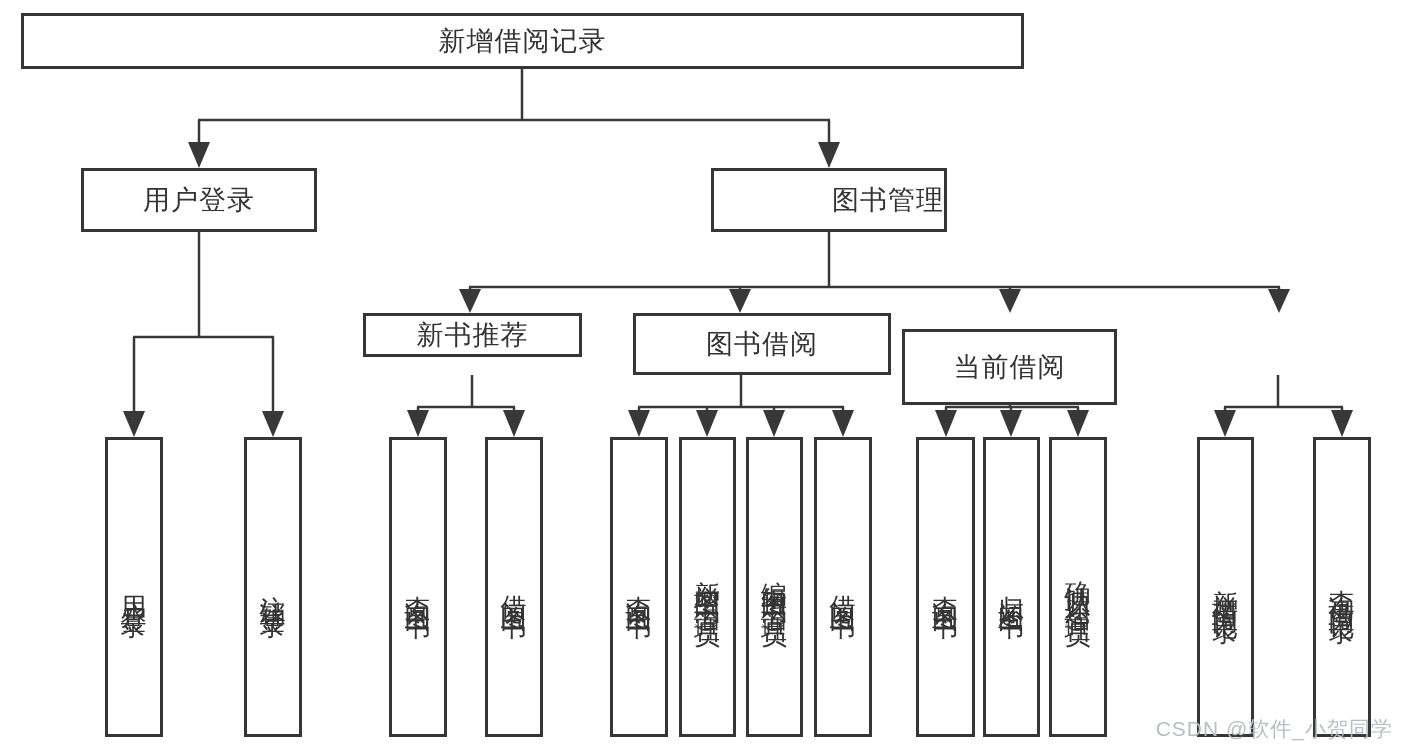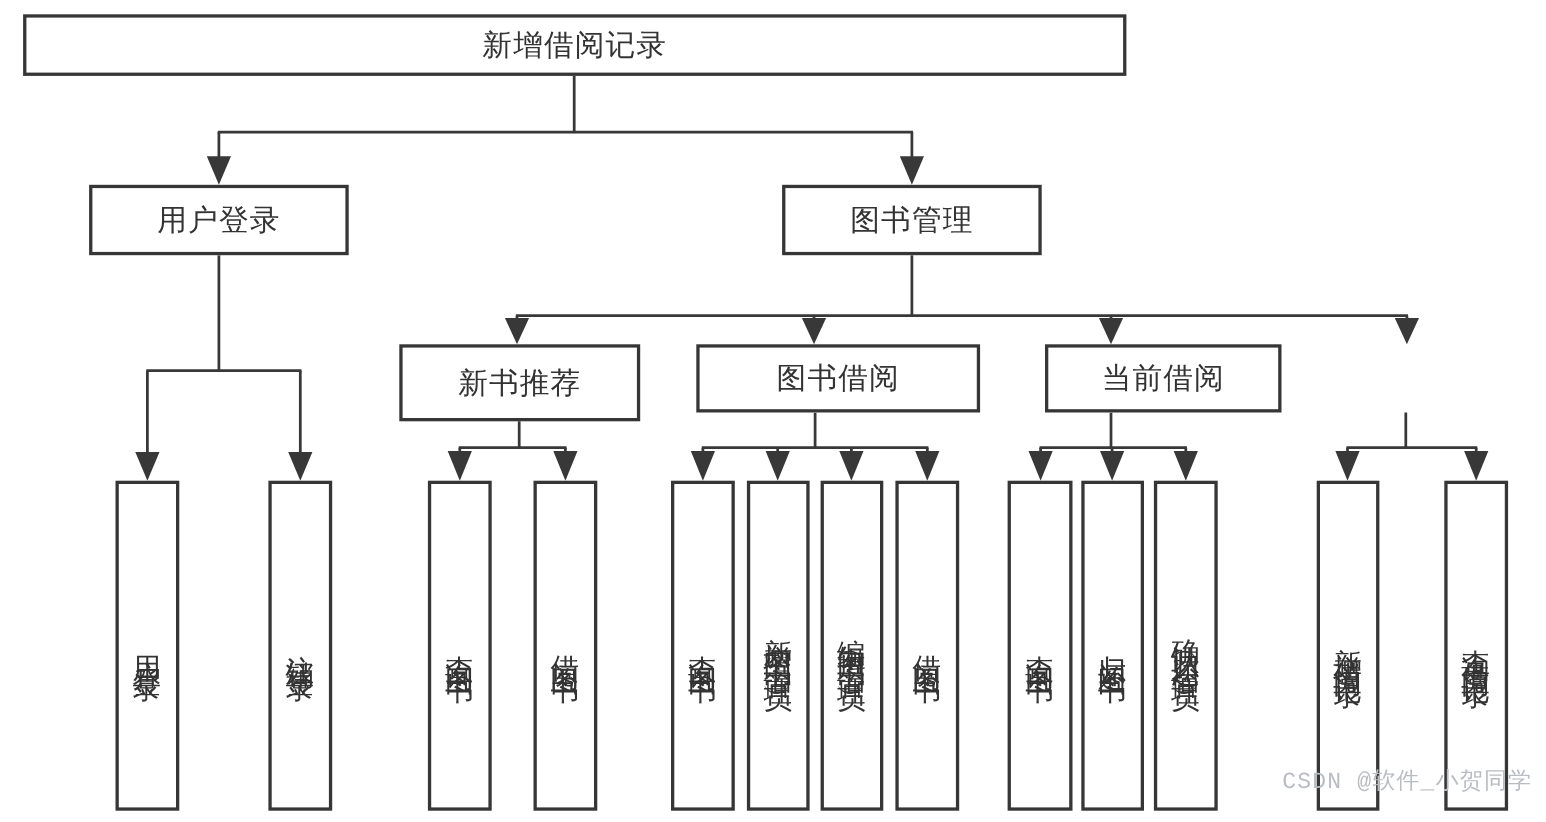--- a/index.html
+++ b/index.html
@@ -24,43 +24,43 @@
     writing-mode:vertical-rl;
     text-orientation:mixed;
     font-size:26px;
     letter-spacing:6px;
     line-height:1;
     white-space:nowrap;
   }
   
   #n-root{left:21px;top:13px;width:1003px;height:56px;}
   #n-l2a{left:81px;top:168px;width:236px;height:64px;}
-  #n-l2b{left:711px;top:168px;width:236px;height:64px;}
-  #n-l3a{left:363px;top:313px;width:219px;height:70px;}
+  #n-l2b{left:711px;top:168px;width:236px;height:64px;justify-content:flex-end;}
+  #n-l3a{left:363px;top:313px;width:219px;height:44px;}
   #n-l3b{left:633px;top:313px;width:258px;height:62px;}
-  #n-l3c{left:902px;top:313px;width:215px;height:62px;margin-left:48px;}
+  #n-l3c{left:902px;top:329px;width:215px;height:76px;}
   #n-l3d{left:1171px;top:313px;width:215px;height:62px;}
   .leaf{top:437px;height:300px;}
   #n-u1{left:105px;width:58px;}
   #n-u2{left:244px;width:58px;}
   #n-n1{left:389px;width:58px;}
   #n-n2{left:485px;width:58px;}
   #n-b1{left:610px;width:58px;}
   #n-b2{left:679px;width:57px;}
   #n-b3{left:746px;width:57px;}
   #n-b4{left:814px;width:58px;}
   #n-c1{left:916px;width:59px;}
   #n-c2{left:983px;width:57px;}
   #n-c3{left:1049px;width:58px;}
   #n-r1{left:1197px;width:57px;}
   #n-r2{left:1313px;width:58px;}
   #watermark{
-    position:absolute;right:12px;bottom:24px;
+    position:absolute;right:12px;bottom:4px;
     font-size:21px;color:#b9bdc1;letter-spacing:1px;
-    z-index:5;white-space:nowrap;font-family:Liberation Mono, monospace;
+    z-index:5;white-space:nowrap;
   }
 </style>
 </head>
 <body>
 
 <div id="canvas">
 
   <svg id="wires" viewBox="0 0 1405 747" xmlns="http://www.w3.org/2000/svg" stroke="#383838" stroke-width="2.5" fill="#383838">
 
     <g>

